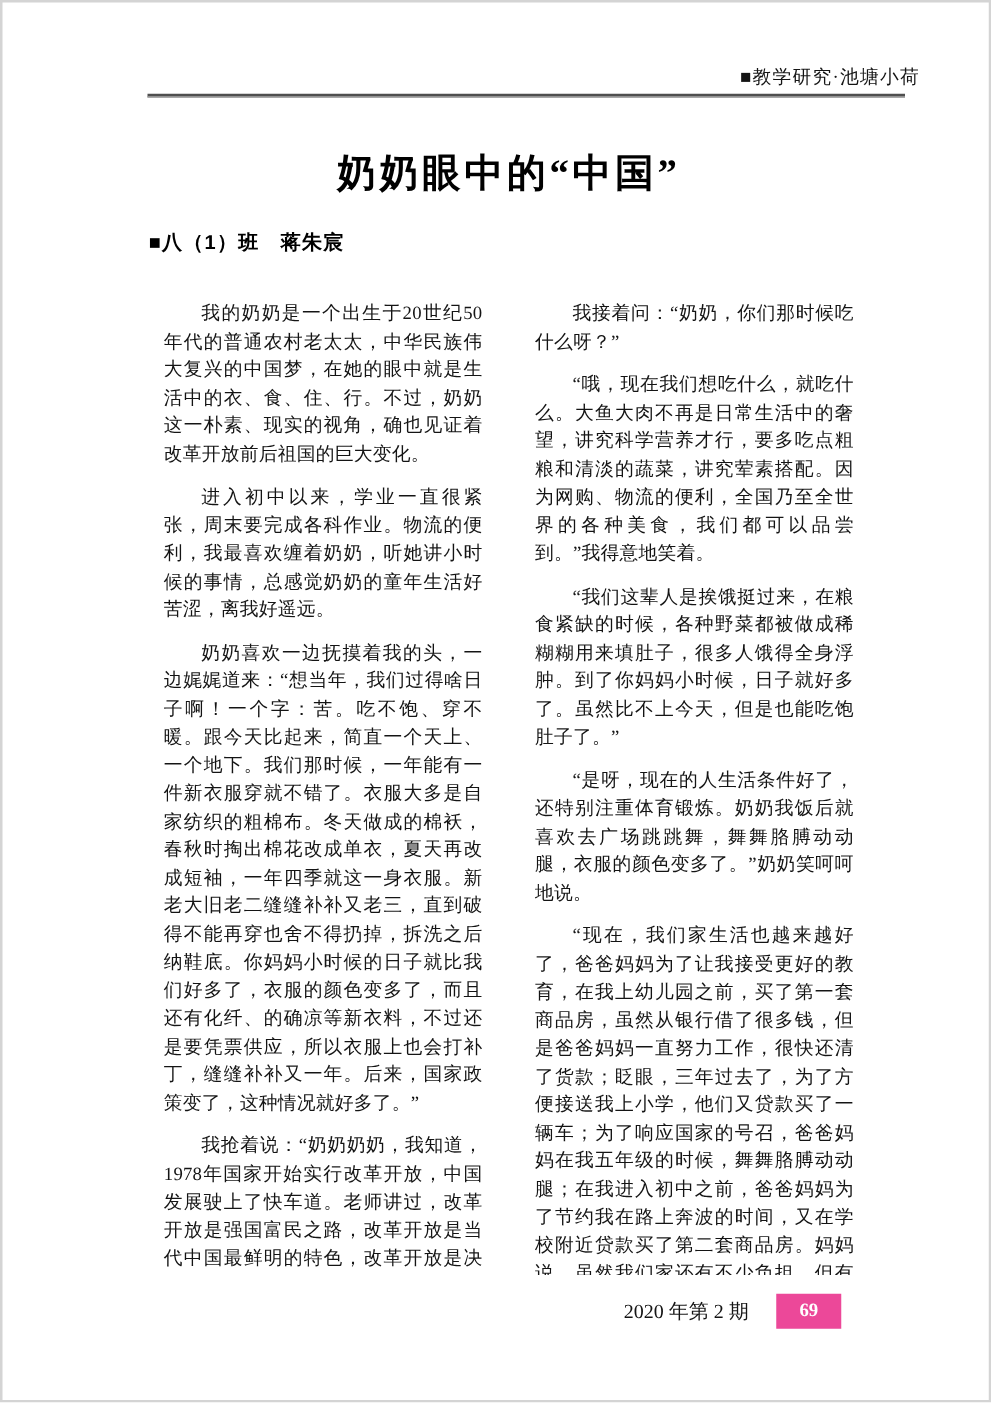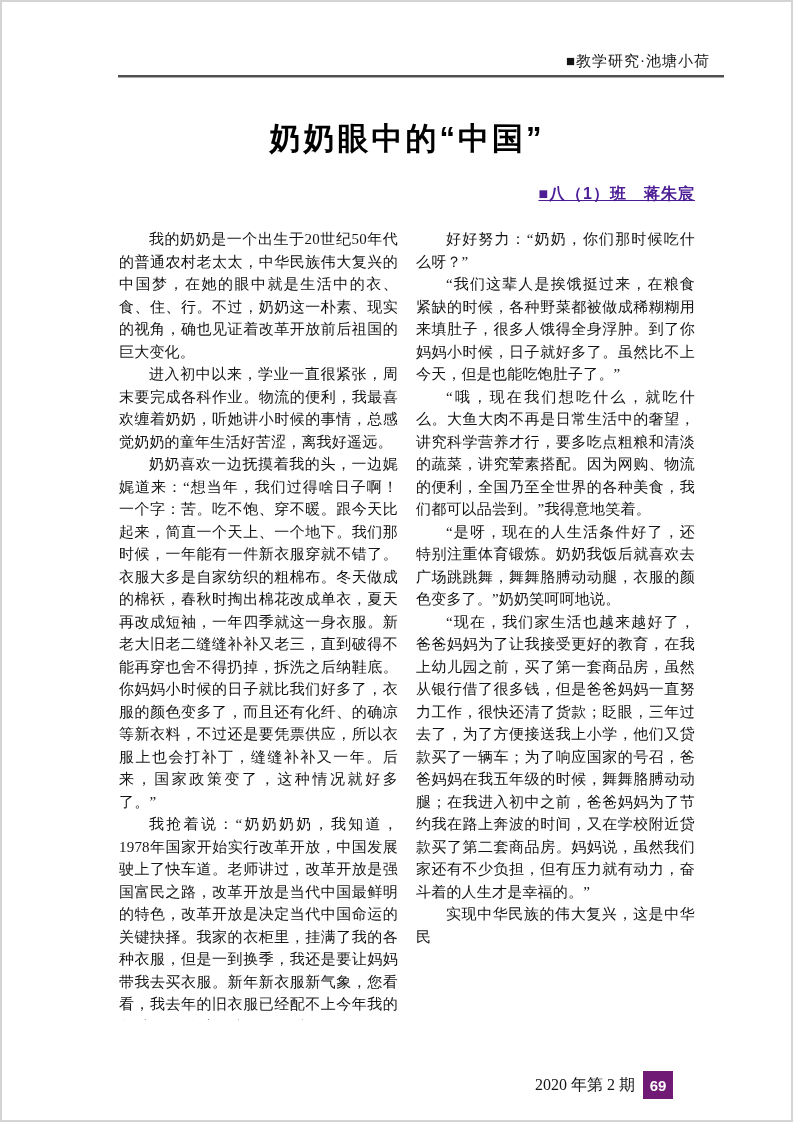--- a/index.html
+++ b/index.html
@@ -8,89 +8,87 @@
     width:793px; height:1122px;
     box-sizing:border-box;
     background:#ffffff;
     border:2px solid #d4d4d4;
     overflow:hidden;
     font-family:"Liberation Serif", serif;
     color:#141414;
   }
   .section-label {
     position:absolute;
-    top:50px; right:81px;
+    top:50px; right:55px;
     font-size:15px;
     letter-spacing:1px;
     white-space:nowrap;
     text-align:right;
   }
   .header-rule {
     position:absolute;
     top:73px; left:116px; width:606px;
     height:2px;
     background:#4f4f4f;
     border-bottom:1px solid #a9a9a9;
   }
   .title {
     position:absolute;
     top:116px; left:117px; width:576px;
     margin:0;
     text-align:center;
-    font-family:Liberation Sans, sans-serif;
+    font-family:Liberation Serif, serif;
     font-weight:bold;
     font-size:31px;
     letter-spacing:3px;
     color:#000;
   }
   .byline {
     position:absolute;
     top:182px; left:117px; width:576px;
-    text-align:right;
+    text-align:left;
     font-family:"Liberation Sans", sans-serif;
     font-weight:600;
     font-size:16px;
     letter-spacing:1px;
-    color:#4c1d95;
-    text-decoration:underline;
+    color:#000000;
   }
   .columns {
     position:absolute;
     top:226px; left:117px; width:576px; height:792px;
     display:flex;
     gap:18px;
     overflow:hidden;
   }
   .col { flex:1; min-width:0; }
   .col p {
-    margin:0;
+    margin:12px;
     font-size:15px;
     line-height:22.5px;
     text-align:justify;
     text-indent:2em;
     letter-spacing:0.2px;
   }
   .col p.cont { text-indent:0; }
   .footer {
     position:absolute;
     top:1033px; right:118px;
     display:flex;
     align-items:center;
-    gap:8px;
-    margin-top:36px;
+    gap:22px;
   }
   .issue { font-size:16px; white-space:nowrap; }
   .pagenum {
-    width:30px; height:28px;
-    background:#701a75;
+    width:52px; height:28px;
+    background:#ec4899;
     color:#ffffff;
     display:flex;
     align-items:center;
     justify-content:center;
-    font-family:Liberation Sans, sans-serif;
+    font-family:Liberation Serif, serif;
     font-size:15px;
     font-weight:bold;
   }
 </style>
 </head>
 <body>
 
 <div class="page">
 
   <div class="section-label">■教学研究·池塘小荷</div>
@@ -103,23 +101,23 @@
 
   <div class="columns">
     <div class="col">
       <p>我的奶奶是一个出生于20世纪50年代的普通农村老太太，中华民族伟大复兴的中国梦，在她的眼中就是生活中的衣、食、住、行。不过，奶奶这一朴素、现实的视角，确也见证着改革开放前后祖国的巨大变化。</p>
       <p>进入初中以来，学业一直很紧张，周末要完成各科作业。物流的便利，我最喜欢缠着奶奶，听她讲小时候的事情，总感觉奶奶的童年生活好苦涩，离我好遥远。</p>
       <p>奶奶喜欢一边抚摸着我的头，一边娓娓道来：“想当年，我们过得啥日子啊！一个字：苦。吃不饱、穿不暖。跟今天比起来，简直一个天上、一个地下。我们那时候，一年能有一件新衣服穿就不错了。衣服大多是自家纺织的粗棉布。冬天做成的棉袄，春秋时掏出棉花改成单衣，夏天再改成短袖，一年四季就这一身衣服。新老大旧老二缝缝补补又老三，直到破得不能再穿也舍不得扔掉，拆洗之后纳鞋底。你妈妈小时候的日子就比我们好多了，衣服的颜色变多了，而且还有化纤、的确凉等新衣料，不过还是要凭票供应，所以衣服上也会打补丁，缝缝补补又一年。后来，国家政策变了，这种情况就好多了。”</p>
       <p>我抢着说：“奶奶奶奶，我知道，1978年国家开始实行改革开放，中国发展驶上了快车道。老师讲过，改革开放是强国富民之路，改革开放是当代中国最鲜明的特色，改革开放是决定当代中国命运的关键抉择。我家的衣柜里，挂满了我的各种衣服，但是一到换季，我还是要让妈妈带我去买衣服。新年新衣服新气象，您看看，我去年的旧衣服已经配不上今年我的气质了。”说完，我嘿嘿嘿地笑了。</p>
 
     </div>
     <div class="col">
-      <p>好好努力：“奶奶，你们那时候吃什么呀？”</p>
+      <p>我接着问：“奶奶，你们那时候吃什么呀？”</p>
+      <p>“哦，现在我们想吃什么，就吃什么。大鱼大肉不再是日常生活中的奢望，讲究科学营养才行，要多吃点粗粮和清淡的蔬菜，讲究荤素搭配。因为网购、物流的便利，全国乃至全世界的各种美食，我们都可以品尝到。”我得意地笑着。</p>
       <p>“我们这辈人是挨饿挺过来，在粮食紧缺的时候，各种野菜都被做成稀糊糊用来填肚子，很多人饿得全身浮肿。到了你妈妈小时候，日子就好多了。虽然比不上今天，但是也能吃饱肚子了。”</p>
-      <p>“哦，现在我们想吃什么，就吃什么。大鱼大肉不再是日常生活中的奢望，讲究科学营养才行，要多吃点粗粮和清淡的蔬菜，讲究荤素搭配。因为网购、物流的便利，全国乃至全世界的各种美食，我们都可以品尝到。”我得意地笑着。</p>
       <p>“是呀，现在的人生活条件好了，还特别注重体育锻炼。奶奶我饭后就喜欢去广场跳跳舞，舞舞胳膊动动腿，衣服的颜色变多了。”奶奶笑呵呵地说。</p>
       <p>“现在，我们家生活也越来越好了，爸爸妈妈为了让我接受更好的教育，在我上幼儿园之前，买了第一套商品房，虽然从银行借了很多钱，但是爸爸妈妈一直努力工作，很快还清了货款；眨眼，三年过去了，为了方便接送我上小学，他们又贷款买了一辆车；为了响应国家的号召，爸爸妈妈在我五年级的时候，舞舞胳膊动动腿；在我进入初中之前，爸爸妈妈为了节约我在路上奔波的时间，又在学校附近贷款买了第二套商品房。妈妈说，虽然我们家还有不少负担，但有压力就有动力，奋斗着的人生才是幸福的。”</p>
       <p>实现中华民族的伟大复兴，这是中华民</p>
     </div>
   </div>
 
   <div class="footer">
     <span class="issue">2020 年第 2 期</span>
     <span class="pagenum">69</span>
   </div>

